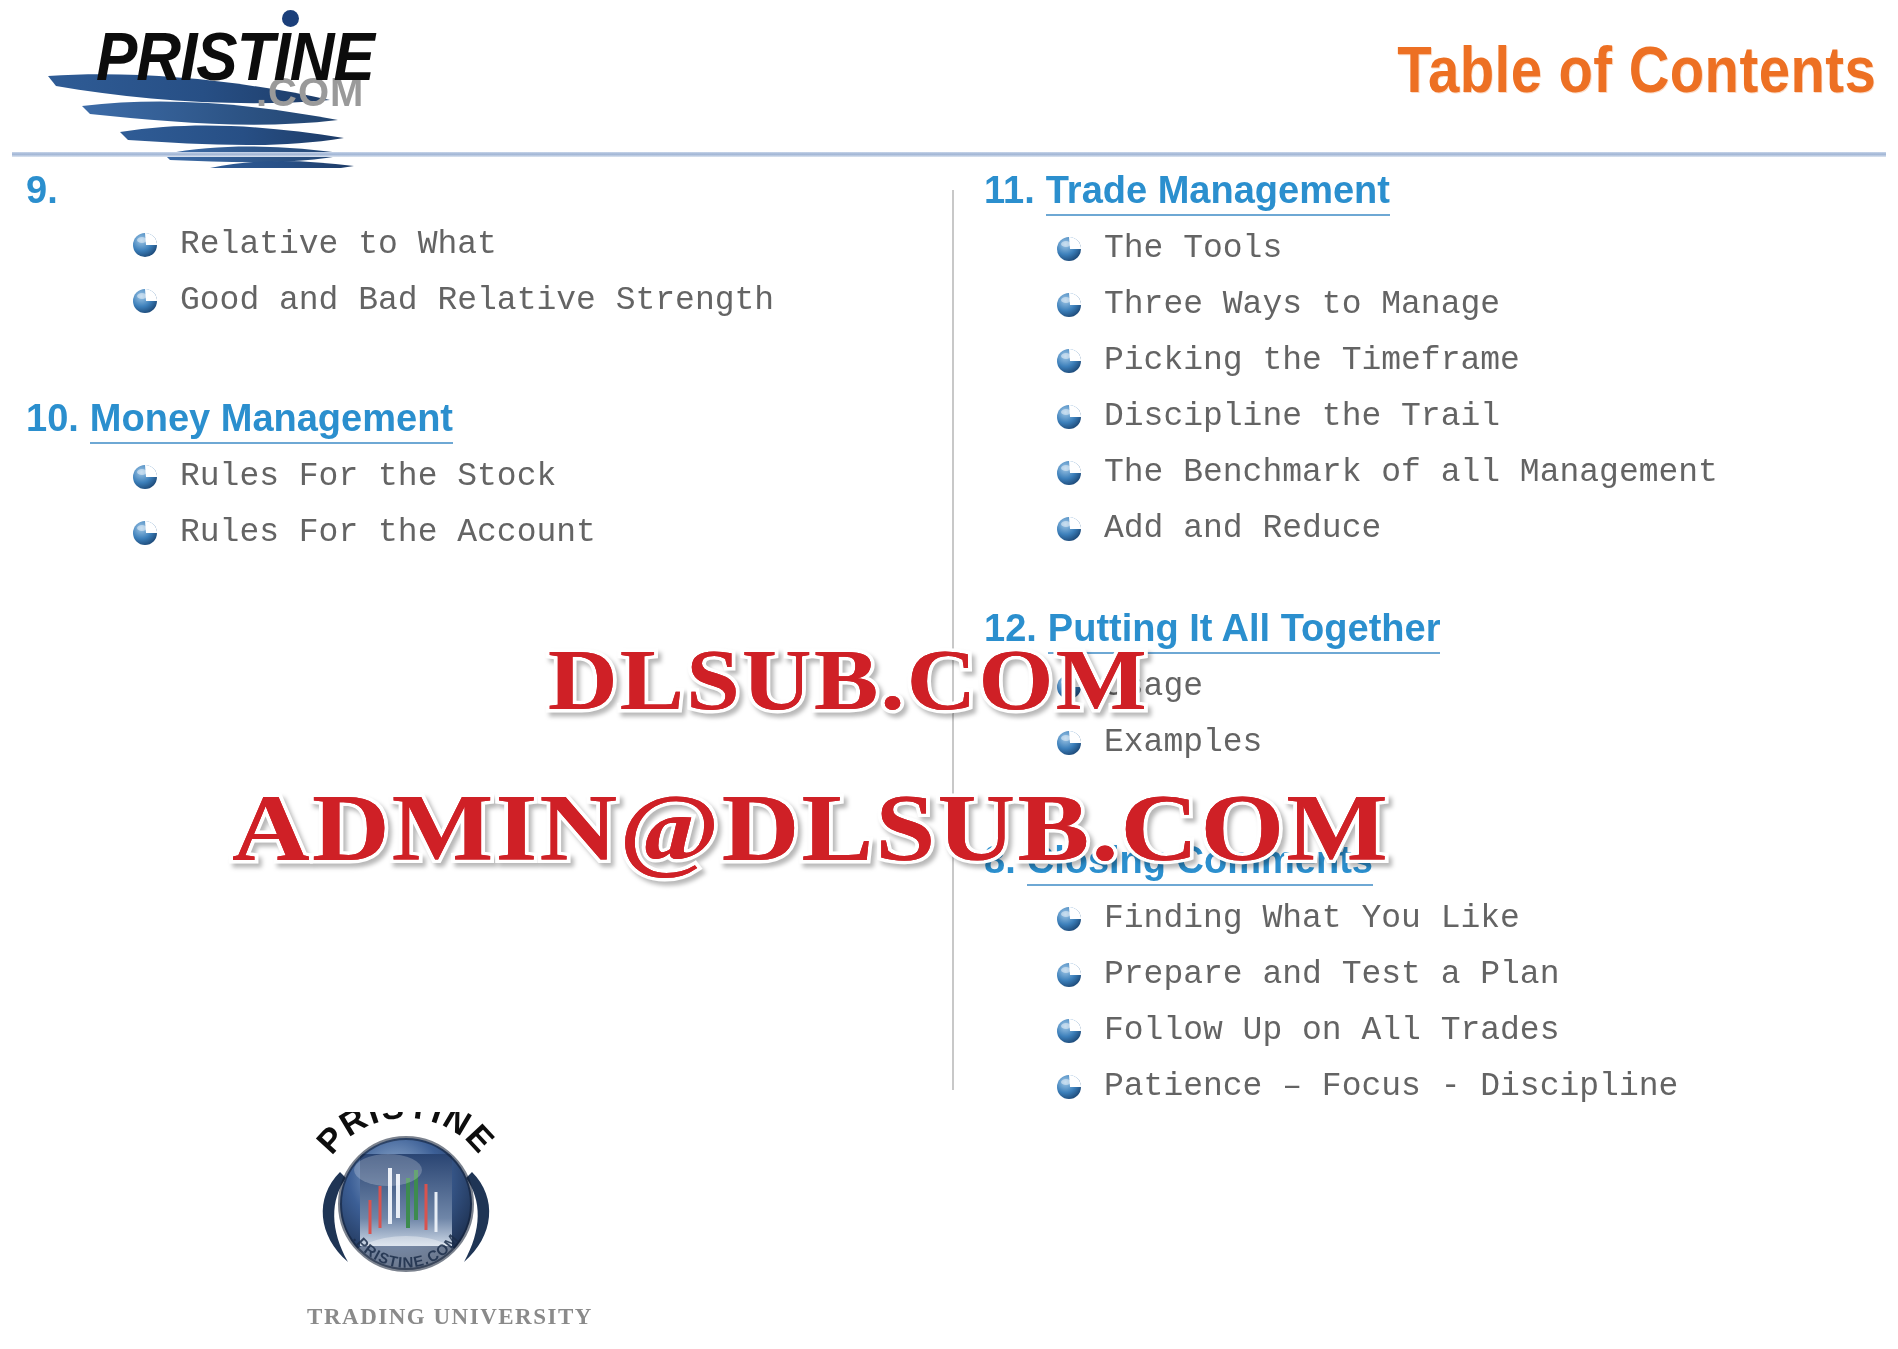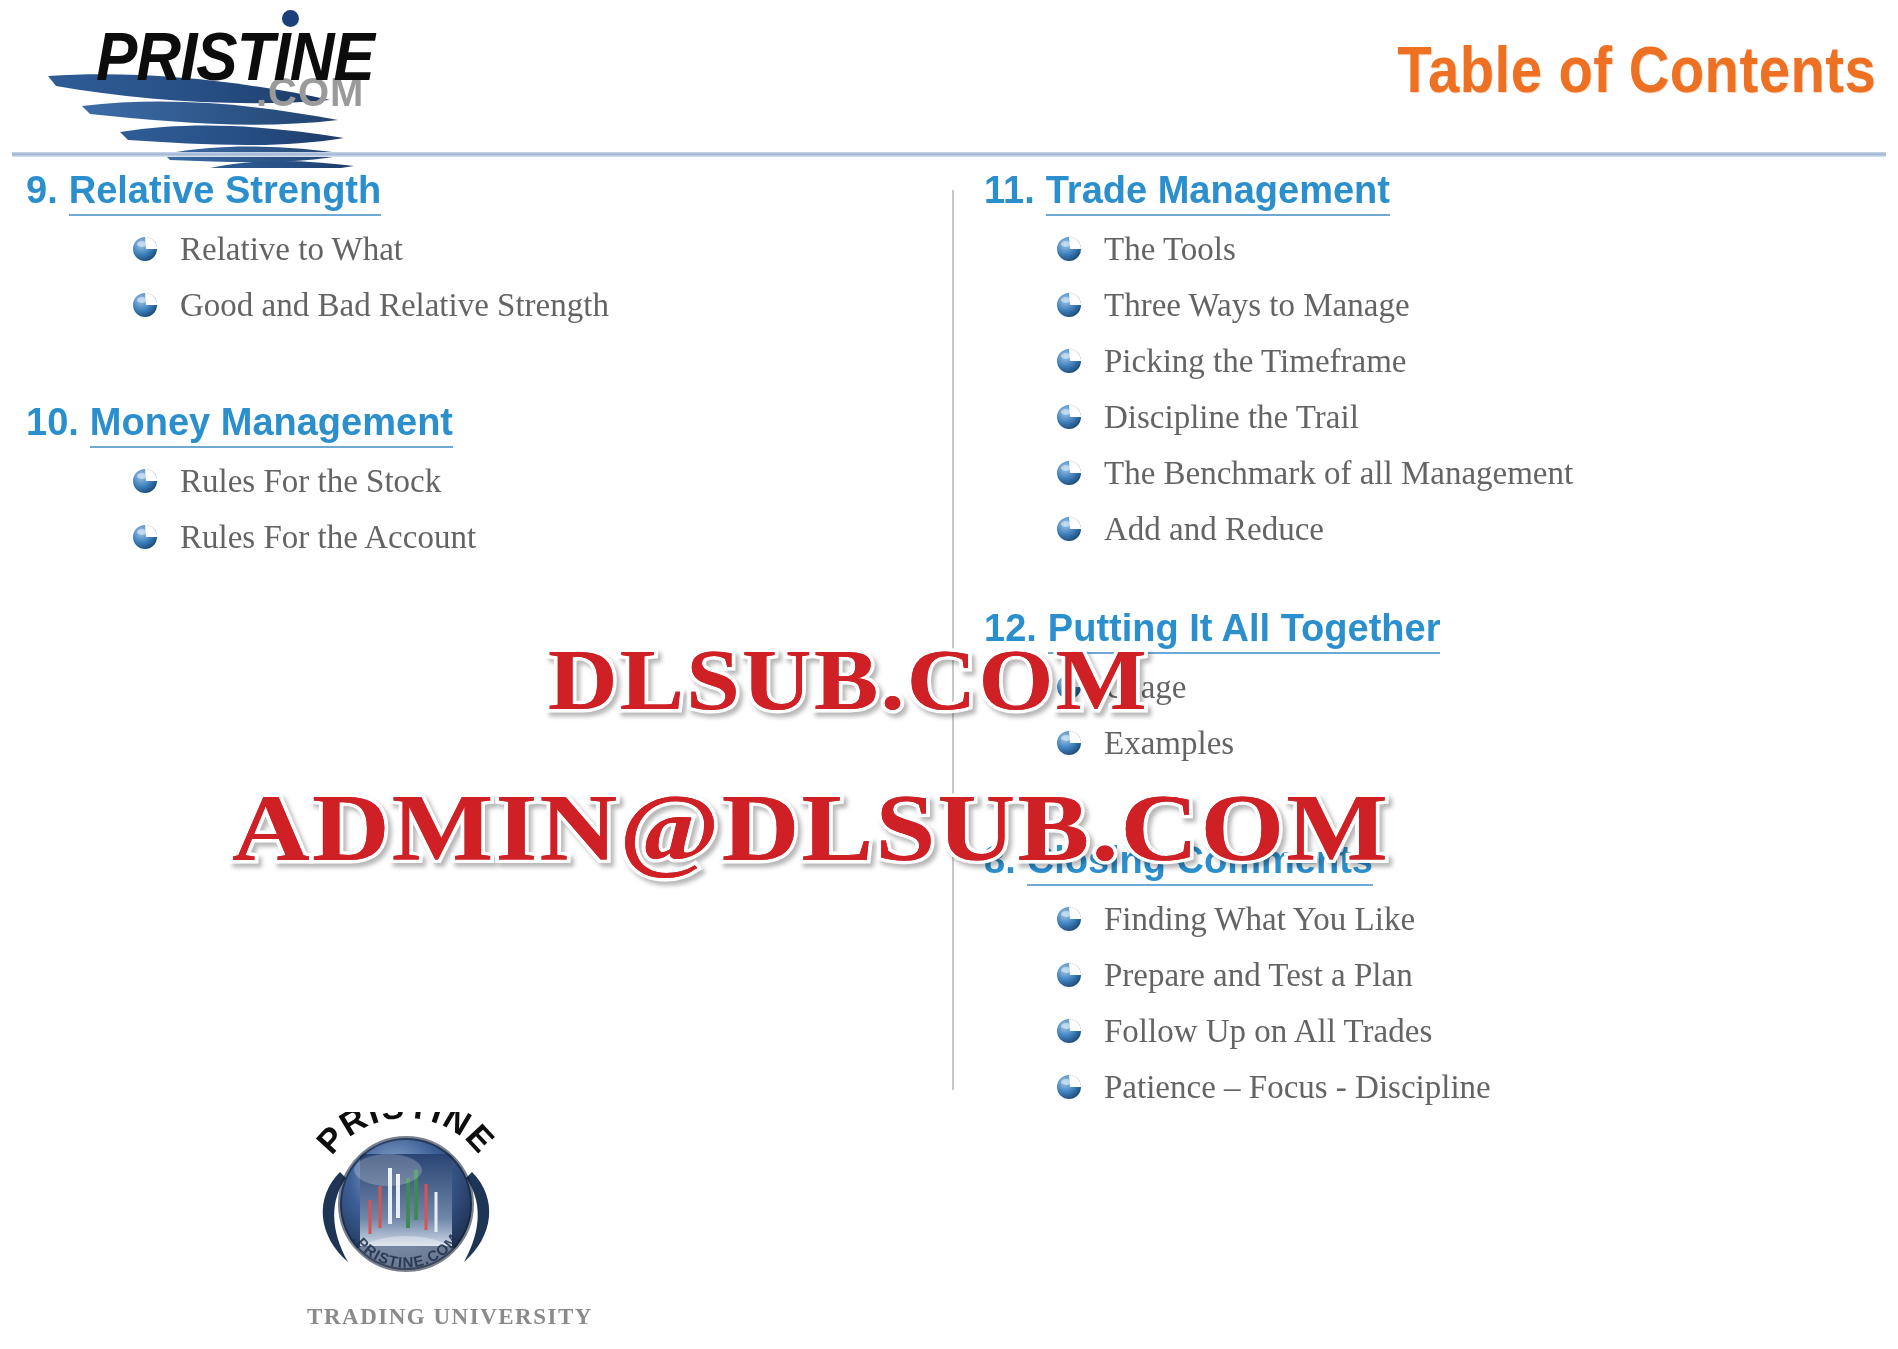--- a/index.html
+++ b/index.html
@@ -141,21 +141,21 @@
   
   .toc-sub {
     list-style: none;
     margin: 14px 0 0 0;
     padding: 0;
   }
   .toc-sub li {
     display: flex;
     align-items: center;
     margin-bottom: 18px;
-    font-family: Liberation Serif, serif;
+    font-family: Liberation Mono, monospace;
     font-size: 33px;
     line-height: 38px;
     color: #646464;
     white-space: nowrap;
   }
   .toc-sub li .bullet {
     flex: 0 0 auto;
     width: 26px; height: 26px;
     margin-left: 106px;
     margin-right: 22px;
@@ -270,21 +270,20 @@
 
   <div id="columns">
 
     <div id="col-divider"></div>
 
     <div class="column" id="col-left">
 
       <div class="heading-block">
         <div class="toc-heading">
           <span class="num">9.</span>
-          <span class="ttl">Relative Strength</span>
         </div>
         <ul class="toc-sub">
           <li>
             <span class="bullet">
               <svg width="26" height="26" viewBox="0 0 26 26">
                 <defs>
                   <radialGradient id="sb1" cx="35%" cy="30%" r="80%">
                     <stop offset="0%" stop-color="#9ec6e6"></stop>
                     <stop offset="55%" stop-color="#3c7fba"></stop>
                     <stop offset="100%" stop-color="#18416e"></stop>

